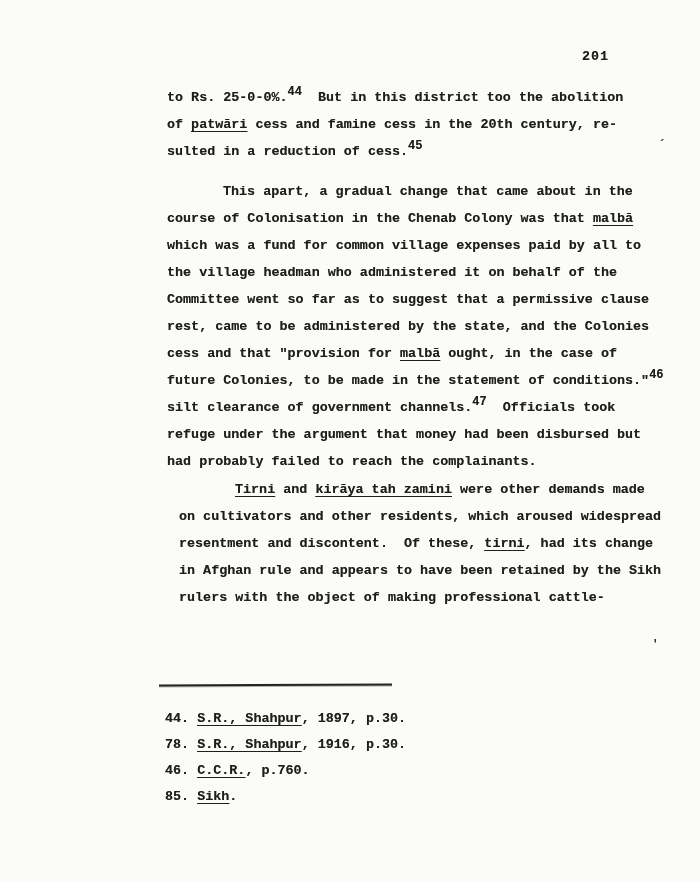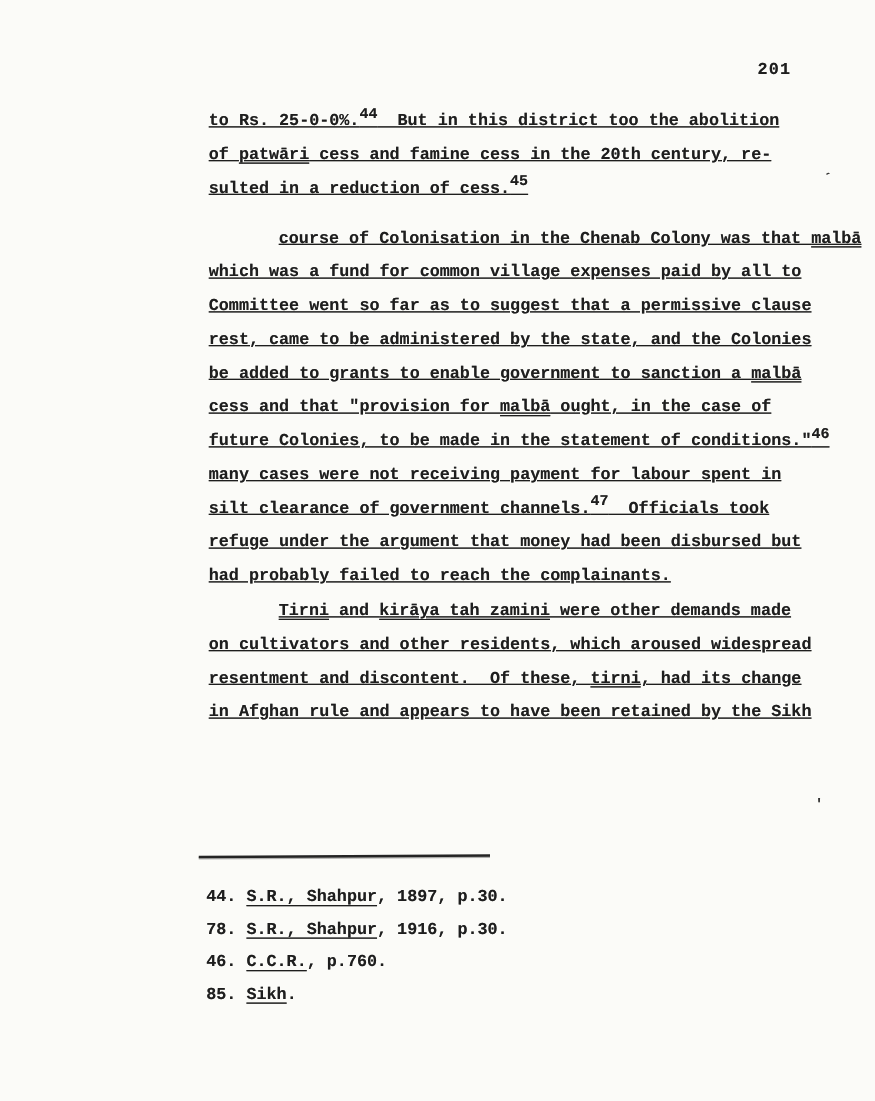--- a/index.html
+++ b/index.html
@@ -10,33 +10,33 @@
     background: var(--paper, #fbfbf8);
     color: var(--ink, #1e1e1e);
     font-family: "Liberation Mono", "DejaVu Sans Mono", monospace;
     font-weight: 700;
     font-size: 13.4px;
     overflow: hidden;
     text-shadow: 0 0 0.4px rgba(20,20,20,0.55);
   }
   .page-number {
     position: absolute;
-    left: 606px;
+    left: 582px;
     top: 49px;
     letter-spacing: 1px;
   }
   .body-text {
     position: absolute;
     left: 167px;
     top: 84px;
     width: 520px;
   }
-  .para { margin: 0; text-decoration: underline; }
+  .para { margin: 0; }
   .para:nth-child(2) { margin-top: 13px; }
-  .para:nth-child(3) { margin-top: 1px; }
+  .para:nth-child(3) { margin-top: 1px; margin-left: 12px; }
   .line {
     height: 27px;
     line-height: 27px;
     white-space: pre;
   }
   .para.indent .line:first-child { padding-left: 56px; }
   .u {
     text-decoration: underline;
     text-underline-offset: 3px;
     text-decoration-thickness: 1.4px;
@@ -78,37 +78,38 @@
 
 <div class="page" style="--paper: #fbfbf8; --ink: #1e1e1e;">
   <div class="page-number">201</div>
   <div class="body-text" id="body-text">
       <div class="para">
         <div class="line"><span>to Rs. 25-0-0%.</span><span class="sup">44</span><span>  But in this district too the abolition</span></div>
         <div class="line"><span>of </span><span class="u">patwāri</span><span> cess and famine cess in the 20th century, re-</span></div>
         <div class="line"><span>sulted in a reduction of cess.</span><span class="sup">45</span></div>
       </div>
       <div class="para indent">
+        <div class="line"><span>This apart, a gradual change that came about in the</span></div>
         <div class="line"><span>course of Colonisation in the Chenab Colony was that </span><span class="u">malbā</span></div>
         <div class="line"><span>which was a fund for common village expenses paid by all to</span></div>
+        <div class="line"><span>the village headman who administered it on behalf of the</span></div>
         <div class="line"><span>Committee went so far as to suggest that a permissive clause</span></div>
         <div class="line"><span>rest, came to be administered by the state, and the Colonies</span></div>
-        <div class="line"><span>be added to grants to enable government to sanction a </span><span class="u">malbā</span></div>
         <div class="line"><span>cess and that "provision for </span><span class="u">malbā</span><span> ought, in the case of</span></div>
         <div class="line"><span>future Colonies, to be made in the statement of conditions."</span><span class="sup">46</span></div>
-        <div class="line"><span>many cases were not receiving payment for labour spent in</span></div>
         <div class="line"><span>silt clearance of government channels.</span><span class="sup">47</span><span>  Officials took</span></div>
         <div class="line"><span>refuge under the argument that money had been disbursed but</span></div>
         <div class="line"><span>had probably failed to reach the complainants.</span></div>
       </div>
       <div class="para indent">
         <div class="line"><span class="u">Tirni</span><span> and </span><span class="u">kirāya tah zamini</span><span> were other demands made</span></div>
         <div class="line"><span>on cultivators and other residents, which aroused widespread</span></div>
         <div class="line"><span>resentment and discontent.  Of these, </span><span class="u">tirni</span><span>, had its change</span></div>
         <div class="line"><span>in Afghan rule and appears to have been retained by the Sikh</span></div>
+        <div class="line"><span>rulers with the object of making professional cattle-</span></div>
       </div>
     </div>
   <div class="footnote-rule"></div>
   <div class="footnotes" id="footnotes">
       <div class="line"><span>44. </span><span class="u">S.R., Shahpur</span><span>, 1897, p.30.</span></div>
       <div class="line"><span>78. </span><span class="u">S.R., Shahpur</span><span>, 1916, p.30.</span></div>
       <div class="line"><span>46. </span><span class="u">C.C.R.</span><span>, p.760.</span></div>
       <div class="line"><span>85. </span><span class="u">Sikh</span><span>.</span></div>
     </div>
   <div id="marks">

